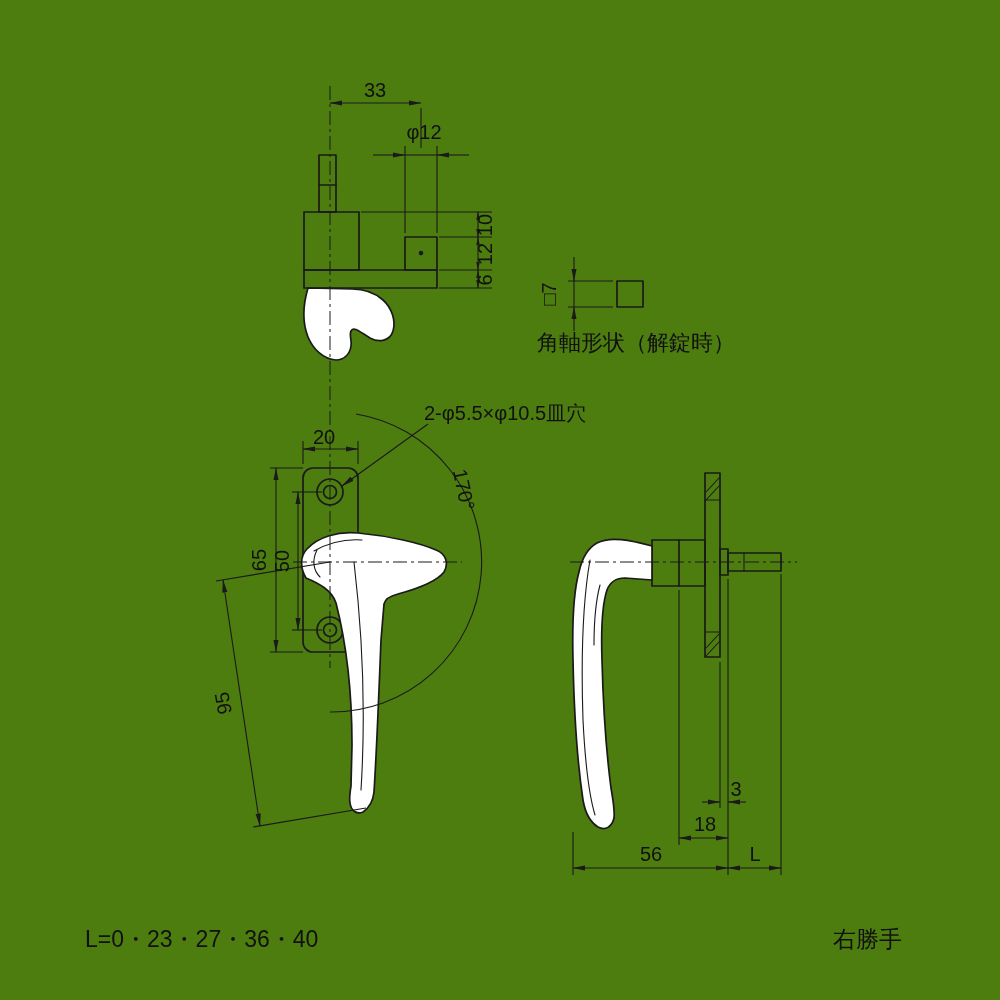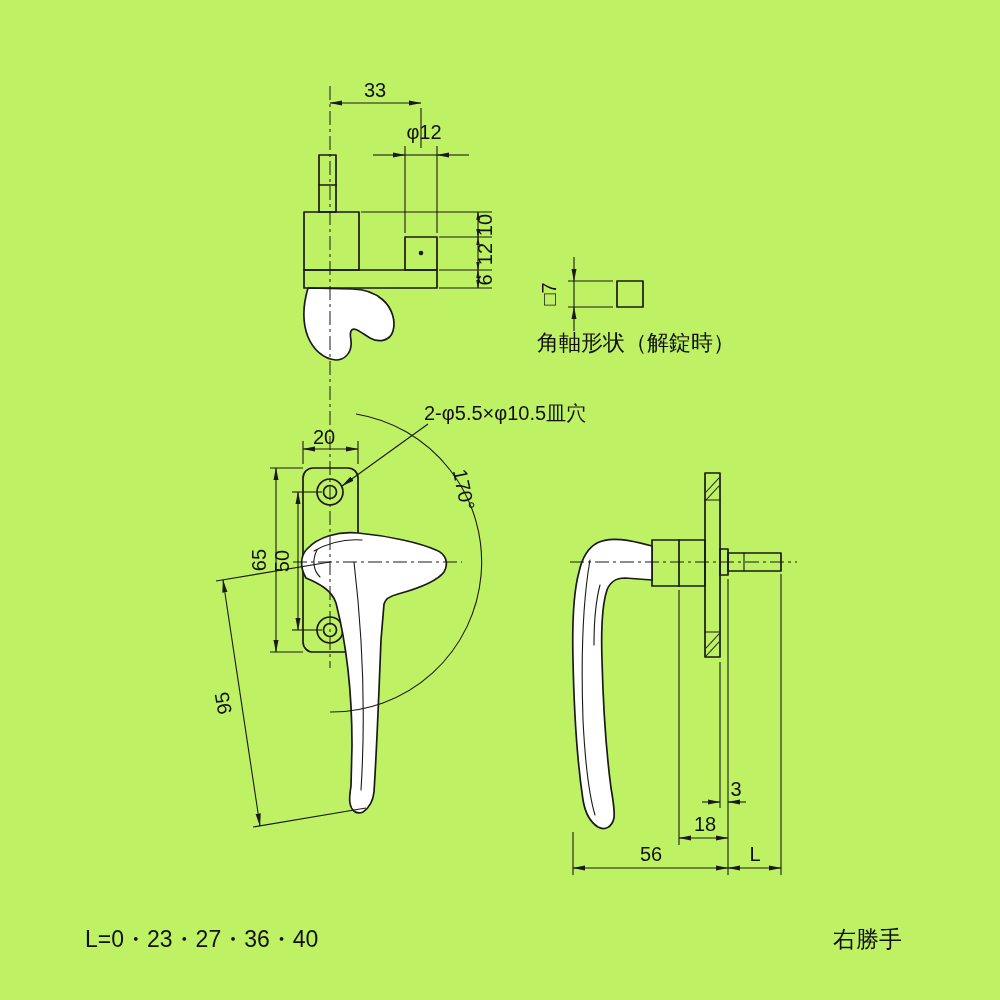--- a/index.html
+++ b/index.html
@@ -1,16 +1,16 @@
 <!DOCTYPE html>
 <html><head>
 <meta charset="utf-8">
 <style>
   html,body{margin:0;padding:0;background:#ffffff;}
-  #stage{position:relative;width:1000px;height:1000px;background:#bef264;overflow:hidden;}
+  #stage{position:relative;width:1000px;height:1000px;background:#4d7c0f;overflow:hidden;}
   svg{display:block;}
   svg text{font-family:"Liberation Sans","DejaVu Sans",sans-serif;fill:#111;}
   .outline{fill:none;stroke:#1a1a1a;stroke-width:1.7;stroke-linejoin:round;stroke-linecap:round;}
   .filled{fill:#ffffff;stroke:#1a1a1a;stroke-width:1.7;stroke-linejoin:round;stroke-linecap:round;}
   .thin{fill:none;stroke:#1a1a1a;stroke-width:1.1;stroke-linecap:round;}
   .center{fill:none;stroke:#1a1a1a;stroke-width:1;stroke-dasharray:14 4 3 4;}
   .dim{fill:none;stroke:#1a1a1a;stroke-width:1.1;}
   .t20{font-size:20px;}
   .t22{font-size:22px;}
   .t23{font-size:23px;}

